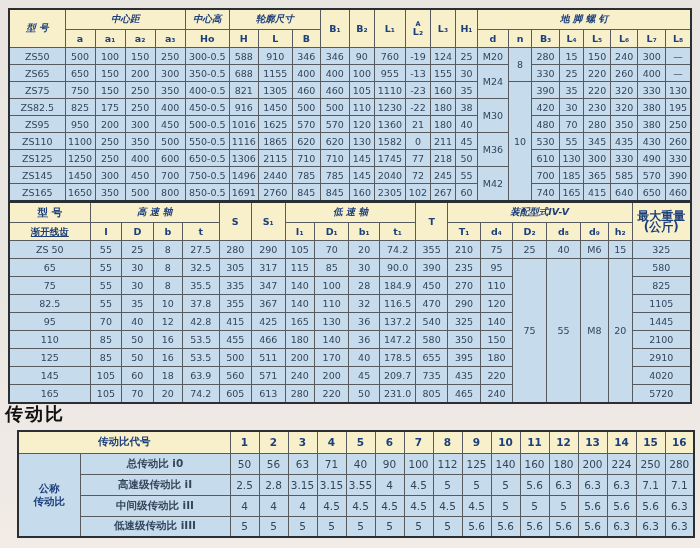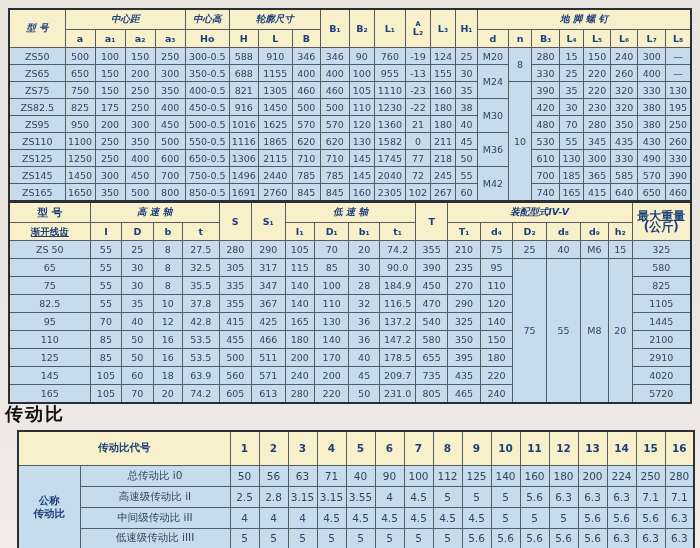--- a/index.html
+++ b/index.html
@@ -22,32 +22,32 @@
   #t1{left:8px;top:8px;width:684px;}
   #t1 thead tr.grow th{height:19px;}
   #t1 thead tr.srow th{height:17px;}
   #t1 tbody td{height:16px;}
   #t2{left:8px;top:201px;width:684px;}
   #t2 thead tr.grow th{height:19px;}
   #t2 thead tr.srow th{height:17px;}
   #t2 tbody td{height:17px;}
   #t3{left:17px;top:430px;width:676px;}
   #t3 th,#t3 td{font-size:10.5px;}
-  #t3 thead tr{height:34px;}
+  #t3 thead tr{height:22px;}
   #t3 tbody tr{height:21px;}
   #t3 tbody th{background:#c6dbec;color:#1d3f7c;}
   .l2th{line-height:9px;}
   .l2mark{display:block;font-size:6.5px;line-height:6px;margin-bottom:0;}
   .splitcell{padding:0;}
   .split-top{border-bottom:1px solid #575b60;height:19px;line-height:19px;font-size:10.5px;}
   .split-bot{height:17px;line-height:17px;font-size:9.5px;text-decoration:underline;}
   .wt span{display:block;line-height:11px;font-size:12px;}
   .model2{text-align:right;padding-right:26px;}
   .side div{line-height:13px;font-size:10.5px;font-weight:bold;}
-  .rowlabel{color:#1d3f7c;font-weight:normal;}
+  .rowlabel{color:#1d3f7c;font-weight:bold;}
   .section-title{
     position:absolute;left:5px;top:402px;font-size:18px;font-weight:bold;
     color:#101010;letter-spacing:2px;
   }
 </style>
 </head>
 <body>
 
 <div class="page">
 

